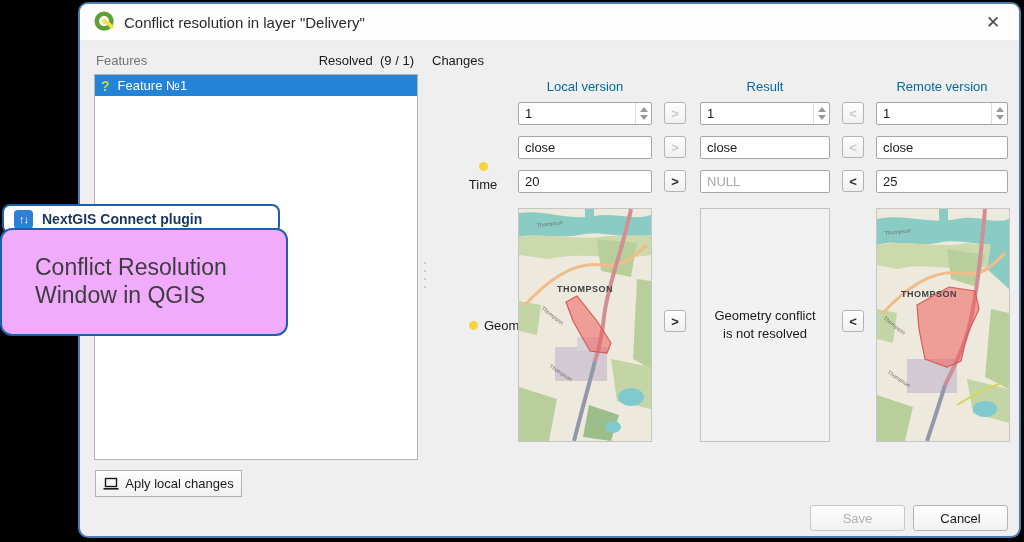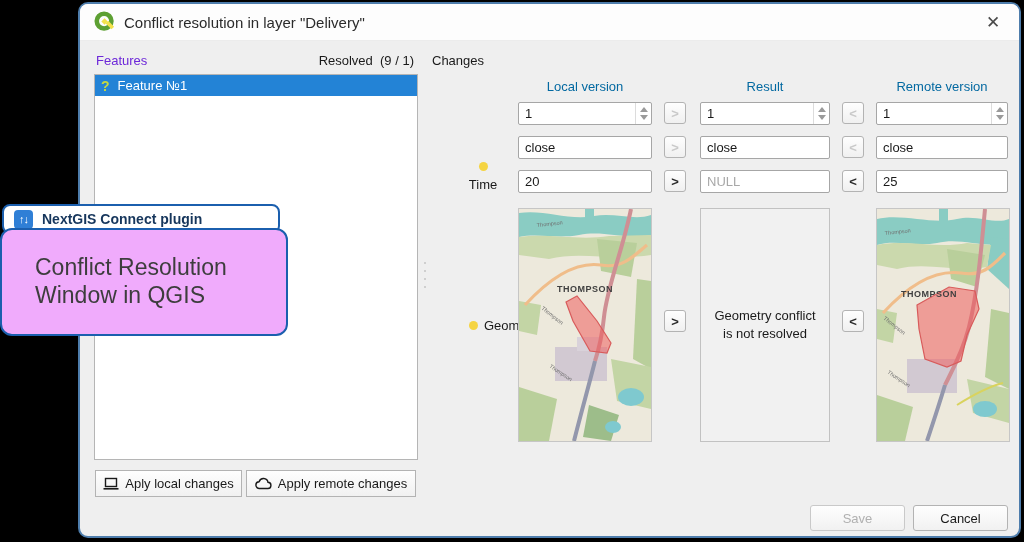--- a/index.html
+++ b/index.html
@@ -25,21 +25,21 @@
     display:flex; align-items:center; padding:0 14px;
   }
   .qgis-logo { width:22px; height:22px; margin-right:8px; flex:none; }
   .dlg-title { font-size:15px; color:#2b2b2b; }
   .close-btn {
     margin-left:auto; font-size:17px; color:#4a4a4a; cursor:pointer;
     width:24px; height:24px; display:flex; align-items:center; justify-content:center;
   }
 
   
-  .features-label { position:absolute; left:16px; top:49px; font-size:13px; color:#6d28d9; }
+  .features-label { position:absolute; left:16px; top:49px; font-size:13px; color:#737373; }
   .resolved-label { position:absolute; right:605px; top:49px; font-size:13px; color:#1a1a1a; white-space:pre; }
   .feature-list {
     position:absolute; left:14px; top:70px; width:324px; height:386px;
     background:#fff; border:1px solid #b5b5b5;
   }
   .feature-item {
     height:21px; background:#2383d6; color:#fff; font-size:13px;
     display:flex; align-items:center; padding:0 6px; gap:8px; cursor:pointer;
   }
   .q-mark { color:#c6d93f; font-weight:bold; font-size:14px; }
@@ -177,26 +177,20 @@
   </div>
 
   <button class="panel-btn btn-local">
     <svg width="16" height="14" viewBox="0 0 16 14">
       <rect x="2.5" y="1.5" width="11" height="8" fill="none" stroke="#1a1a1a" stroke-width="1.4"></rect>
       <rect x="0.5" y="11" width="15" height="1.6" fill="#1a1a1a"></rect>
     </svg>
     <span>Aply local changes</span>
   </button>
 
-  <button class="panel-btn btn-remote">
-    <svg width="17" height="13" viewBox="0 0 17 13">
-      <path d="M4.5 11.5 a3.4 3.4 0 0 1 -0.4 -6.8 a4.6 4.6 0 0 1 8.9 0.6 a2.9 2.9 0 0 1 -0.4 6.2 z" fill="none" stroke="#1a1a1a" stroke-width="1.4"></path>
-    </svg>
-    <span>Apply remote changes</span>
-  </button>
 
   <div class="splitter">
       <i></i>
       <i></i>
       <i></i>
       <i></i>
     </div>
 
   <span class="changes-label">Changes</span>
   <span class="col-head col-local">Local version</span>

